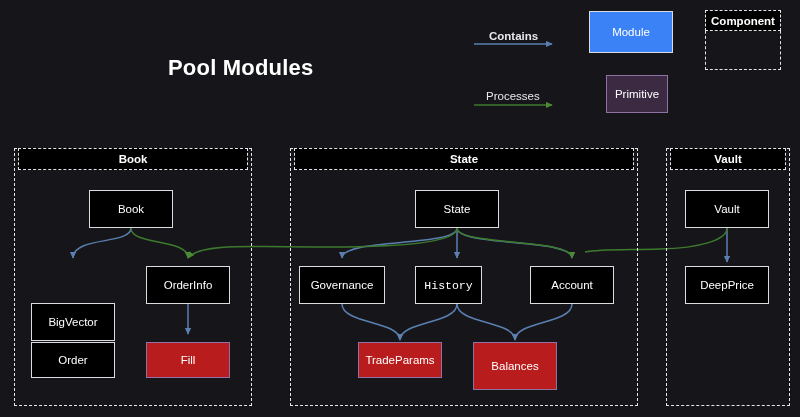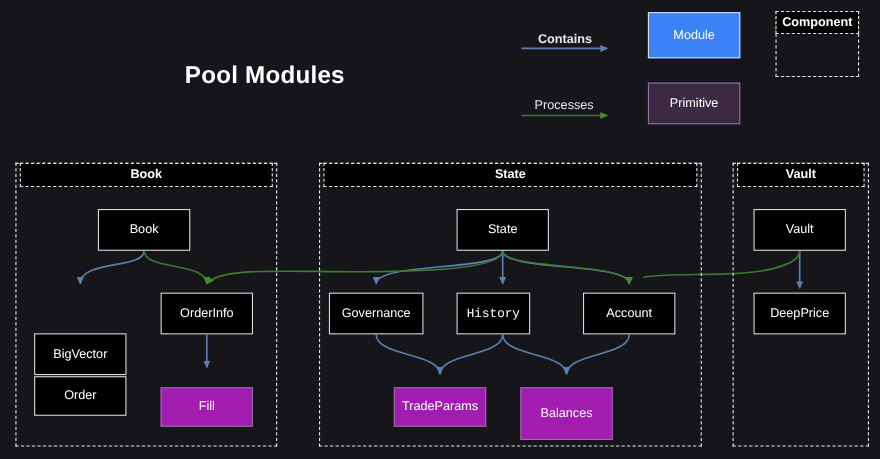--- a/index.html
+++ b/index.html
@@ -33,21 +33,21 @@
     font-size:11.5px;color:#ffffff;white-space:nowrap;
     box-sizing:border-box;
   }
   .module-box{
     background:#3b82f6;border:1.4px solid #dcdce0;
   }
   .primitive-box{
     background:#3b2a41;border:1.4px solid #8f72a3;
   }
   .legend-module{left:589px;top:11px;width:84px;height:42px;}
-  .legend-primitive{left:589px;top:75px;width:84px;height:38px;text-align:right;}
+  .legend-primitive{left:606px;top:75px;width:62px;height:38px;text-align:right;}
 
   .legend-component{
     position:absolute;left:705px;top:10px;width:76px;height:60px;
     border:1.6px dashed #e6e6ea;box-sizing:border-box;background:transparent;
   }
   .legend-component-hdr{
     position:absolute;left:705px;top:10px;width:76px;height:21px;
     border:1.6px dashed #e6e6ea;box-sizing:border-box;
     background:#000000;
     display:flex;align-items:center;justify-content:center;
@@ -79,21 +79,21 @@
   .group-vault-hdr{left:670px;top:148px;width:116px;}
 
   
   .node{
     position:absolute;
     display:flex;align-items:center;justify-content:center;
     font-size:11.5px;color:#ffffff;white-space:nowrap;
     box-sizing:border-box;
   }
   .node.module{background:#000000;border:1.4px solid #dcdce0;}
-  .node.primitive{background:#a21caf;border:1.4px solid #8f72a3;margin-top:10px;}
+  .node.primitive{background:#b91c1c;border:1.4px solid #8f72a3;}
 </style>
 </head>
 <body>
 
 <svg id="canvas" viewBox="0 0 800 417">
   <defs>
     <marker id="arrow-blue" markerWidth="9" markerHeight="9" refX="6.2" refY="3.2" orient="auto" markerUnits="userSpaceOnUse">
       <path d="M0,0 L7,3.2 L0,6.4 z" fill="#5a7fb0"></path>
     </marker>
     <marker id="arrow-green" markerWidth="9" markerHeight="9" refX="6.2" refY="3.2" orient="auto" markerUnits="userSpaceOnUse">

